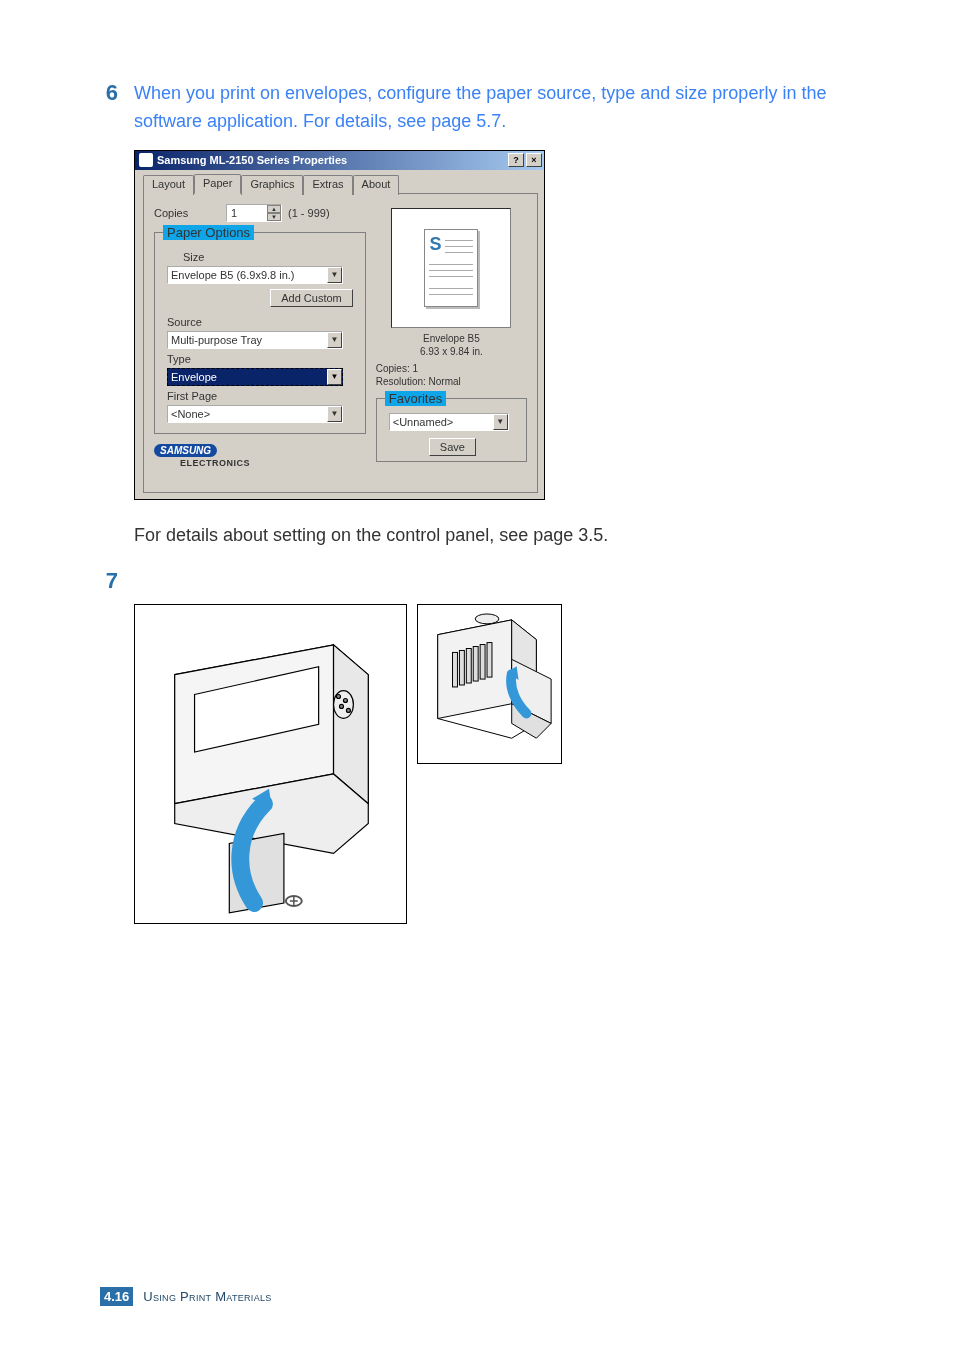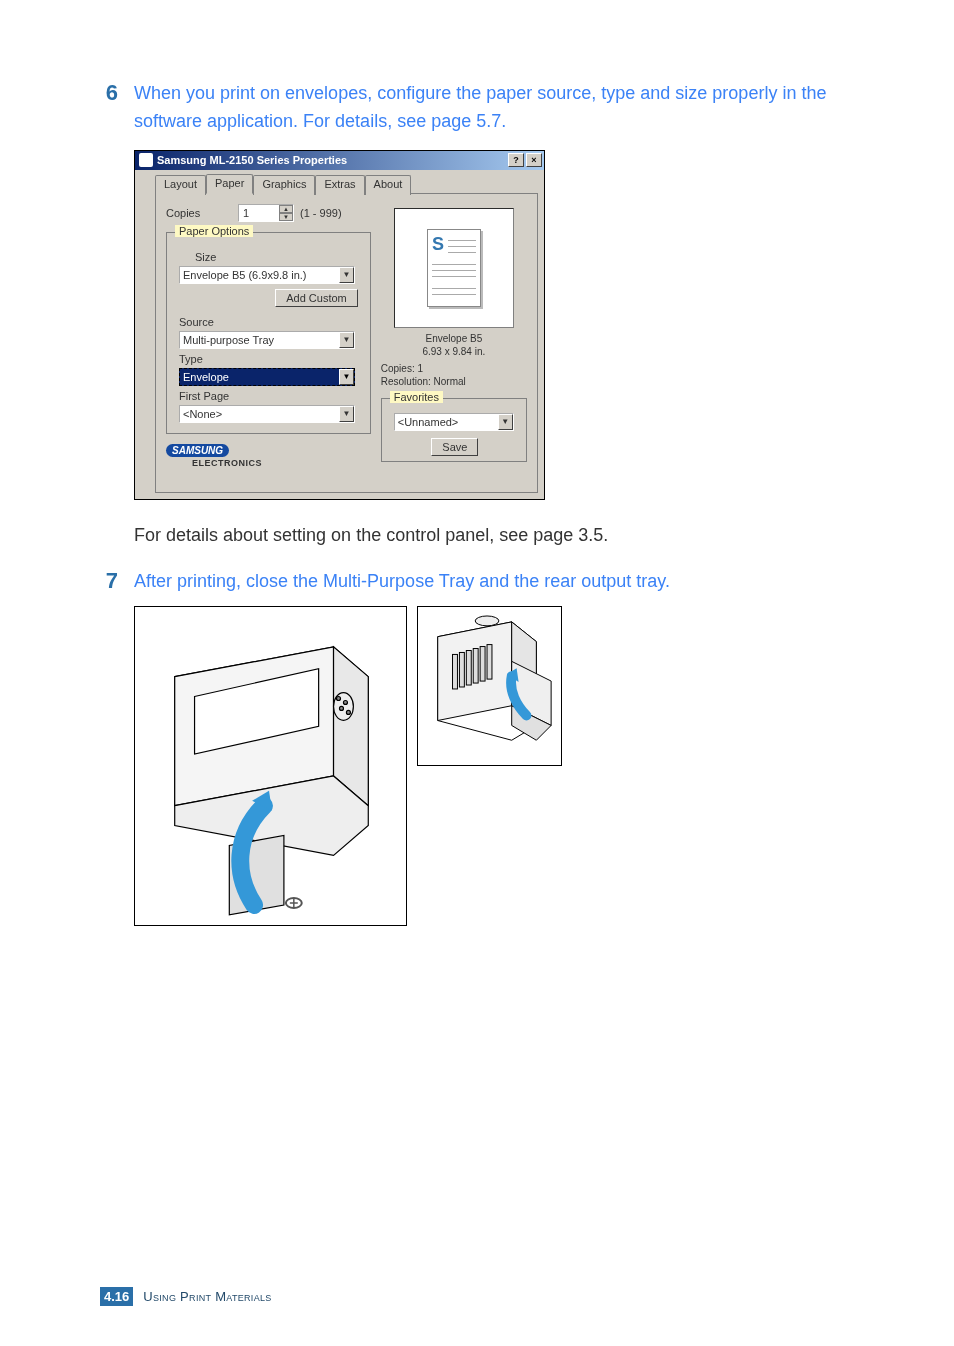--- a/index.html
+++ b/index.html
@@ -73,21 +73,21 @@
     width: 16px; height: 14px;
     background: #d4d0c8;
     border: 1px solid #fff;
     border-right-color:#404040; border-bottom-color:#404040;
     margin-left: 2px;
     font-size: 9px; font-weight: bold;
     display: flex; align-items: center; justify-content: center;
     color: #000;
   }
   .dlg-body {
-    padding: 4px 6px 6px 20px;
+    padding: 4px 6px 6px 8px;
   }
   .tabs {
     display: flex;
     gap: 0;
     margin-bottom: -1px;
   }
   .tab {
     border: 1px solid #808080;
     border-bottom: none;
     background: #d4d0c8;
@@ -133,23 +133,23 @@
   .range { font-size: 11px; margin-left: 6px; }
   .groupbox {
     border: 1px solid #808080;
     position: relative;
     padding: 14px 10px 10px 12px;
     margin-bottom: 10px;
   }
   .groupbox > .legend {
     position: absolute;
     top: -8px; left: 8px;
-    background: #fef9c3;
+    background: #0ea5e9;
     padding: 0 4px;
-    font-size: 11px;
+    font-size: 13px;
   }
   .fld-lbl { font-size: 11px; margin-bottom: 3px; margin-top: 4px; }
   .dd {
     width: 170px; height: 18px;
     border: 1px inset #fff; background: #fff;
     display: flex; align-items: center;
     padding-left: 3px;
     font-size: 11px;
     position: relative;
   }
@@ -344,21 +344,20 @@
           </div>
         </div>
       </div>
     </div>
   </div>
 
   <div class="indent-text">For details about setting on the control panel, see page 3.5.</div>
 
   <div class="step" style="margin-top:18px;">
     <div class="step-num">7</div>
-    <div class="step-text">After printing, close the Multi-Purpose Tray and the rear output tray.</div>
   </div>
 
   <div class="illus-row">
     <div class="illus-box1">
       <svg class="printer-svg" viewBox="0 0 273 320">
         <g stroke="#000" stroke-width="1.2" fill="#fff">
           <path d="M40 70 L200 40 L235 70 L235 200 L200 230 L40 200 Z"></path>
           <path d="M40 70 L200 40 L200 170 L40 200 Z" fill="#f5f5f5"></path>
           <path d="M200 40 L235 70 L235 200 L200 170 Z" fill="#e8e8e8"></path>
           <path d="M60 90 L185 62 L185 120 L60 148 Z" fill="#fff"></path>

